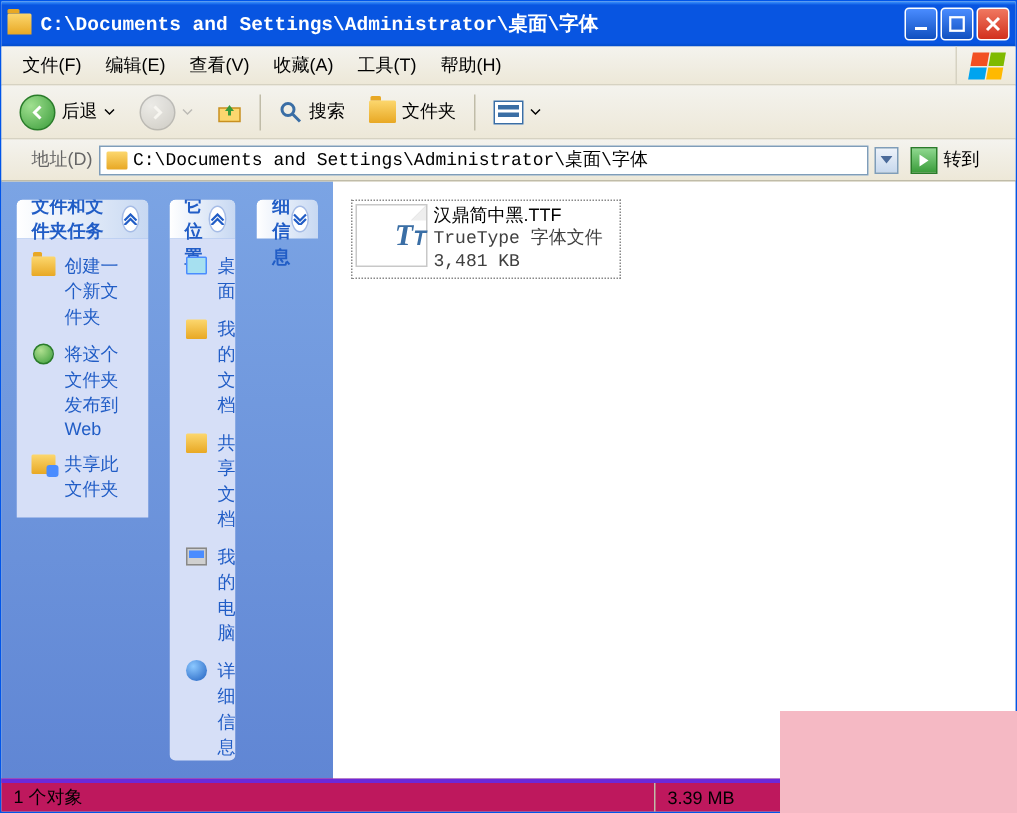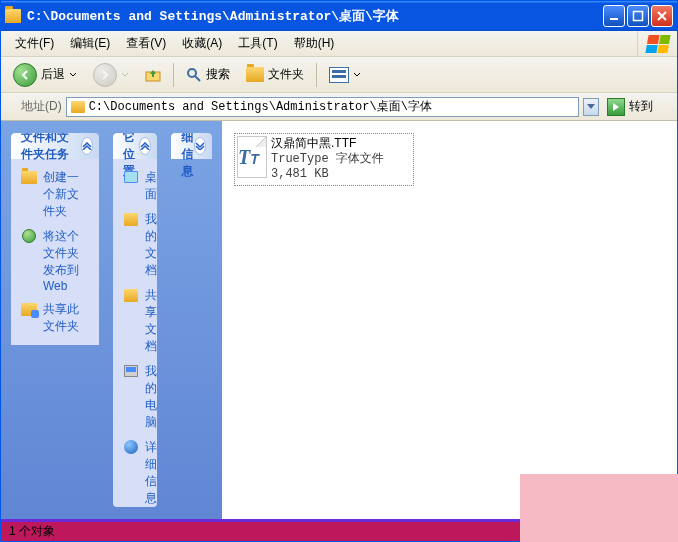--- a/index.html
+++ b/index.html
@@ -64,21 +64,21 @@
 .share-ico { width:16px; height:13px; background: linear-gradient(to bottom, #fcd76e, #e8a824); border-radius:1px; position:relative; }
 .share-ico::after { content:""; position:absolute; right:-2px; bottom:-2px; width:8px; height:8px; background:#4a8cff; border-radius:2px; }
 .desktop-ico { width:14px; height:12px; border:1px solid #4a8cff; background:#a6e0f0; border-radius:1px; }
 .docs-ico { width:14px; height:13px; background: linear-gradient(to bottom, #fcd76e, #e8a824); border-radius:1px; }
 .comp-ico { width:14px; height:12px; border:1px solid #888; background:#d0d0d0; position:relative; }
 .comp-ico::after { content:""; position:absolute; top:1px; left:1px; right:1px; bottom:4px; background:#4a8cff; }
 .net-ico { width:14px; height:14px; border-radius:50%; background: radial-gradient(circle at 35% 30%, #8cc8ff, #2060c0); }
 
 .content { flex:1; background:#fff; padding:12px; position:relative; }
 .file-item { display:flex; gap:4px; width:180px; border:1px dotted #888; padding:2px; }
-.file-icon { width:30px; height:42px; border:1px solid #c8c8c8; background:#fff; display:flex; align-items:center; justify-content:flex-start; position:relative; flex:none; }
+.file-icon { width:48px; height:42px; border:1px solid #c8c8c8; background:#fff; display:flex; align-items:center; justify-content:flex-end; position:relative; flex:none; }
 .file-icon::before { content:""; position:absolute; top:0; right:0; width:10px; height:10px; background:linear-gradient(135deg, transparent 48%, #c8c8c8 50%, #eee 52%); }
 .file-icon .tt { color:#3a6ea5; font-size:20px; font-weight:bold; font-family:Georgia, serif; font-style:italic; }
 .file-text { display:flex; flex-direction:column; line-height:1.3; }
 .file-text .fname { color:#000; }
 .file-text .ftype, .file-text .fsize { color:#404040; font-family:"Courier New", monospace; }
 
 .statusbar { height:22px; border-top:3px solid #6d28d9; background:#be185d; display:flex; align-items:center; font-size:12px; }
 .status-seg { padding:0 8px; border-right:1px solid #c0bca8; height:100%; display:flex; align-items:center; }
 .status-flex { flex:1; }
 .status-size { width:100px; justify-content:flex-start; }
@@ -305,17 +305,18 @@
           <span class="fname">汉鼎简中黑.TTF</span>
           <span class="ftype">TrueType 字体文件</span>
           <span class="fsize">3,481 KB</span>
         </div>
       </div>
     </div>
   </div>
 
   <div class="statusbar">
     <div class="status-seg status-flex">1 个对象</div>
+    <div class="status-seg status-size">3.39 MB</div>
     <div class="status-seg status-last"></div>
   </div>
 </div>
 
 <div class="pink-overlay"></div>
 
 </body></html>

